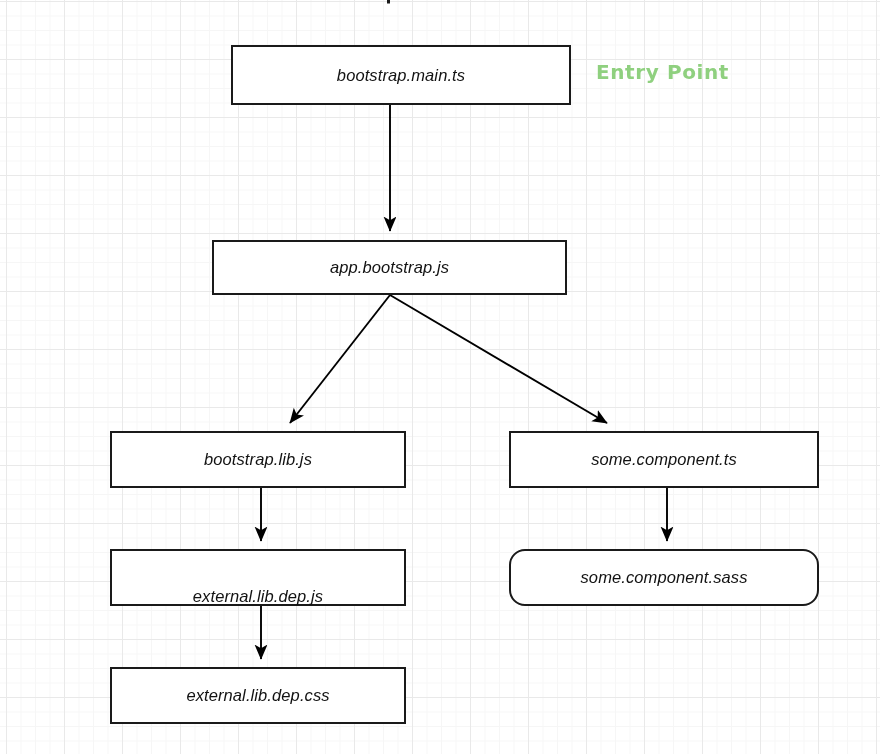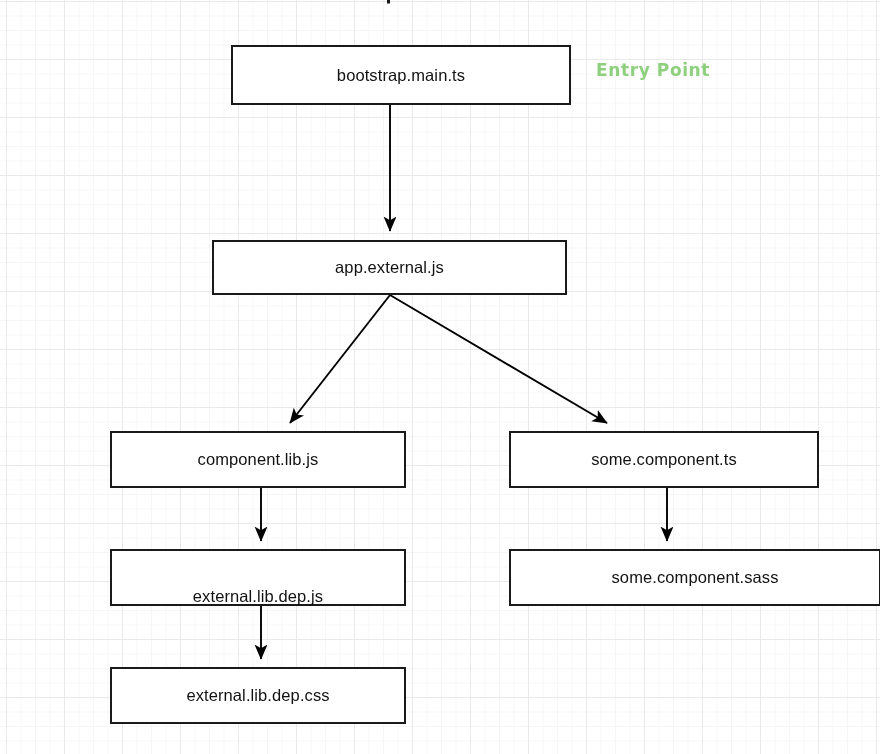--- a/index.html
+++ b/index.html
@@ -27,33 +27,34 @@
     font-family: "Liberation Sans", sans-serif;
   }
   .node {
     position: absolute;
     box-sizing: border-box;
     background: #ffffff;
     border: 2px solid #1a1a1a;
     display: flex;
     align-items: center;
     justify-content: center;
+    font-style: italic;
   }
   .node-label {
     font-family: "Liberation Sans", sans-serif;
     font-size: 16.5px;
     color: #121212;
     line-height: 1;
     letter-spacing: 0.1px;
     white-space: nowrap;
   }
   .annotation {
     position: absolute;
     font-family: "DejaVu Sans", sans-serif;
-    font-size: 17px;
+    font-size: 20px;
     font-weight: bold;
     letter-spacing: 0.6px;
     white-space: nowrap;
   }
   svg.edges {
     position: absolute;
     left: 0;
     top: 0;
     width: 880px;
     height: 754px;
@@ -85,36 +86,36 @@
     <line x1="261" y1="606" x2="261" y2="659" stroke="#000000" stroke-width="1.9" marker-end="url(#arrowhead)"></line>
 
     <line x1="667" y1="488" x2="667" y2="541" stroke="#000000" stroke-width="1.9" marker-end="url(#arrowhead)"></line>
   </svg>
 
   <div class="node" style="left:231px; top:45px; width:340px; height:60px;">
     <span class="node-label">bootstrap.main.ts</span>
   </div>
 
   <div class="node" style="left:212px; top:240px; width:355px; height:55px;">
-    <span class="node-label">app.external.js</span>
+    <span class="node-label">app.bootstrap.js</span>
   </div>
 
   <div class="node" style="left:110px; top:431px; width:296px; height:57px;">
-    <span class="node-label">component.lib.js</span>
+    <span class="node-label">bootstrap.lib.js</span>
   </div>
 
   <div class="node" style="left:509px; top:431px; width:310px; height:57px;align-items:center;">
     <span class="node-label">some.component.ts</span>
   </div>
 
   <div class="node" style="left:110px; top:549px; width:296px; height:57px;align-items:flex-end;">
     <span class="node-label">external.lib.dep.js</span>
   </div>
 
-  <div class="node" style="left:509px; top:549px; width:372px; height:57px;">
+  <div class="node" style="left:509px; top:549px; width:310px; height:57px;border-radius:16px;">
     <span class="node-label">some.component.sass</span>
   </div>
 
   <div class="node" style="left:110px; top:667px; width:296px; height:57px;">
     <span class="node-label">external.lib.dep.css</span>
   </div>
 
   <div class="annotation" style="left:596px; top:60px; color:#8fd07f;">Entry Point</div>
 
 </div>

